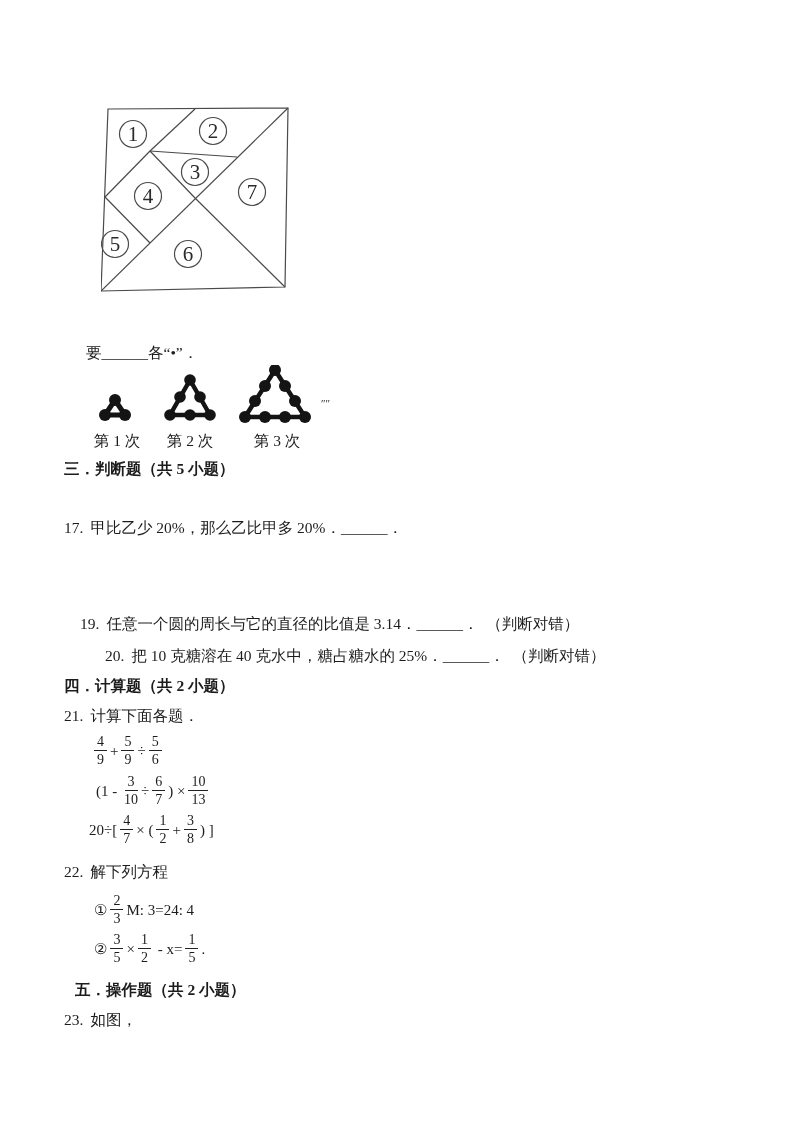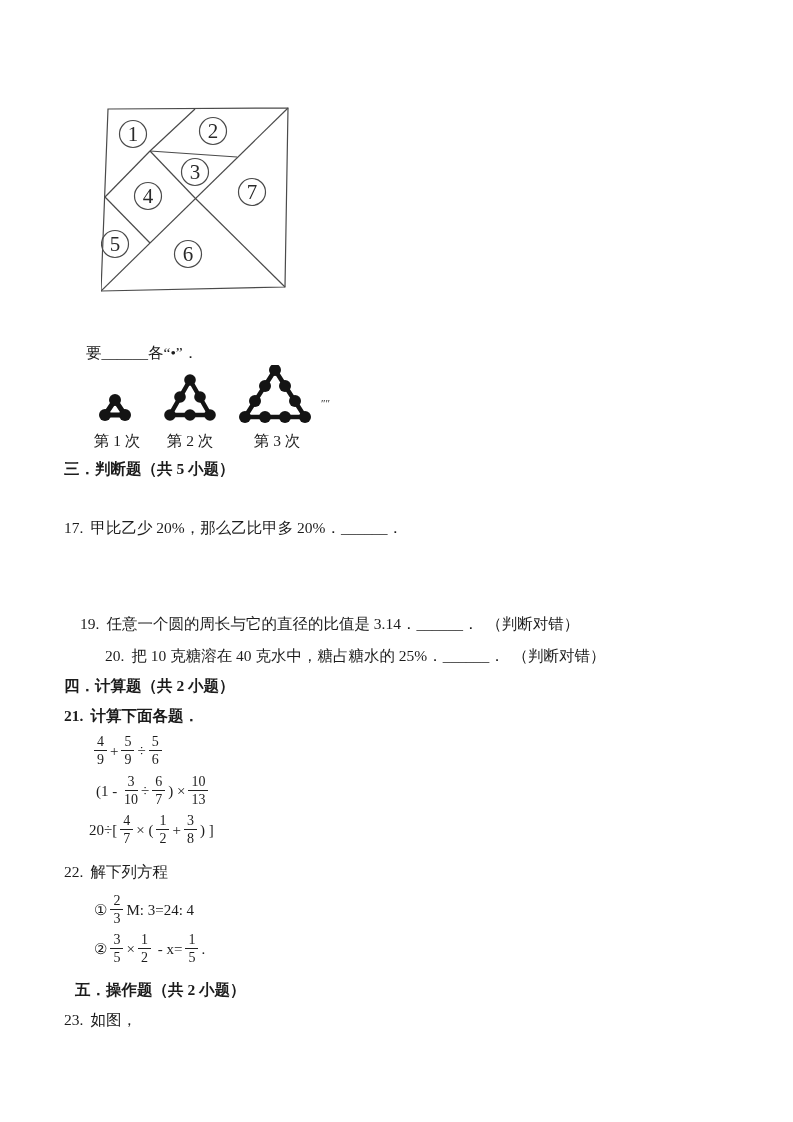--- a/index.html
+++ b/index.html
@@ -97,21 +97,21 @@
   </svg>
 
   <div class="abs sec" style="left:64px;top:459px;">三．判断题（共 5 小题）</div>
 
   <div class="abs" style="left:64px;top:518px;"><span class="qnum">17.</span><span>甲比乙少 20%，那么乙比甲多 20%．______．</span></div>
   <div class="abs" style="left:80px;top:614px;"><span class="qnum">19.</span><span>任意一个圆的周长与它的直径的比值是 3.14．______．  （判断对错）</span></div>
   <div class="abs" style="left:75px;top:646px;margin-left:30px;"><span class="qnum">20.</span><span>把 10 克糖溶在 40 克水中，糖占糖水的 25%．______．  （判断对错）</span></div>
 
   <div class="abs sec" style="left:64px;top:676px;">四．计算题（共 2 小题）</div>
 
-  <div class="abs" style="left:64px;top:706px;font-weight:bold;"><span class="qnum">21.</span><span>计算下面各题．</span></div>
+  <div class="abs" style="left:64px;top:706px;"><span class="qnum">21.</span><span>计算下面各题．</span></div>
   <div class="abs expr" style="left:92px;top:734px;"><span class="frac"><span class="num">4</span><span class="den">9</span></span><span class="tok">+</span><span class="frac"><span class="num">5</span><span class="den">9</span></span><span class="tok">÷</span><span class="frac"><span class="num">5</span><span class="den">6</span></span></div>
   <div class="abs expr" style="left:95px;top:774px;"><span class="tok">(1 - </span><span class="frac"><span class="num">3</span><span class="den">10</span></span><span class="tok">÷</span><span class="frac"><span class="num">6</span><span class="den">7</span></span><span class="tok">) ×</span><span class="frac"><span class="num">10</span><span class="den">13</span></span></div>
   <div class="abs expr" style="left:88px;top:813px;"><span class="tok">20÷[</span><span class="frac"><span class="num">4</span><span class="den">7</span></span><span class="tok">× (</span><span class="frac"><span class="num">1</span><span class="den">2</span></span><span class="tok">+</span><span class="frac"><span class="num">3</span><span class="den">8</span></span><span class="tok">) ]</span></div>
 
   <div class="abs" style="left:64px;top:862px;"><span class="qnum">22.</span><span>解下列方程</span></div>
   <div class="abs expr" style="left:93px;top:893px;"><span class="tok">①</span><span class="frac"><span class="num">2</span><span class="den">3</span></span><span class="tok">M: 3=24: 4</span></div>
   <div class="abs expr" style="left:93px;top:932px;"><span class="tok">②</span><span class="frac"><span class="num">3</span><span class="den">5</span></span><span class="tok">×</span><span class="frac"><span class="num">1</span><span class="den">2</span></span><span class="tok"> - x=</span><span class="frac"><span class="num">1</span><span class="den">5</span></span><span class="tok">.</span></div>
 
   <div class="abs sec" style="left:64px;top:980px;margin-left:11px;">五．操作题（共 2 小题）</div>
 

